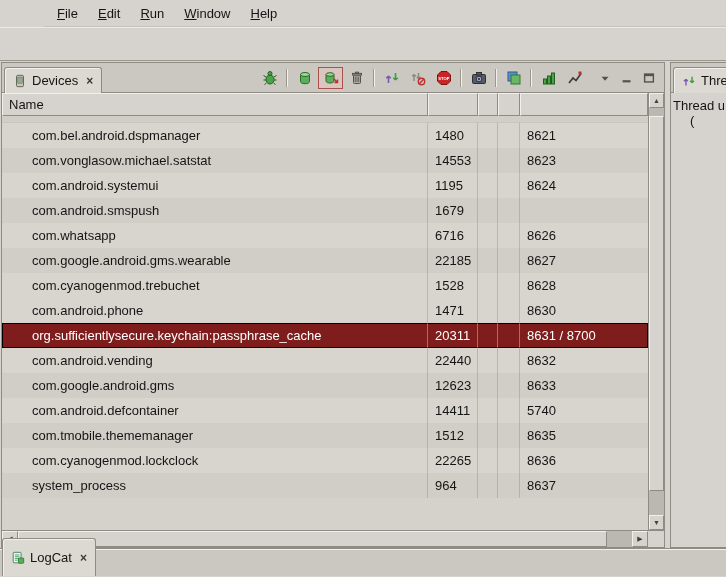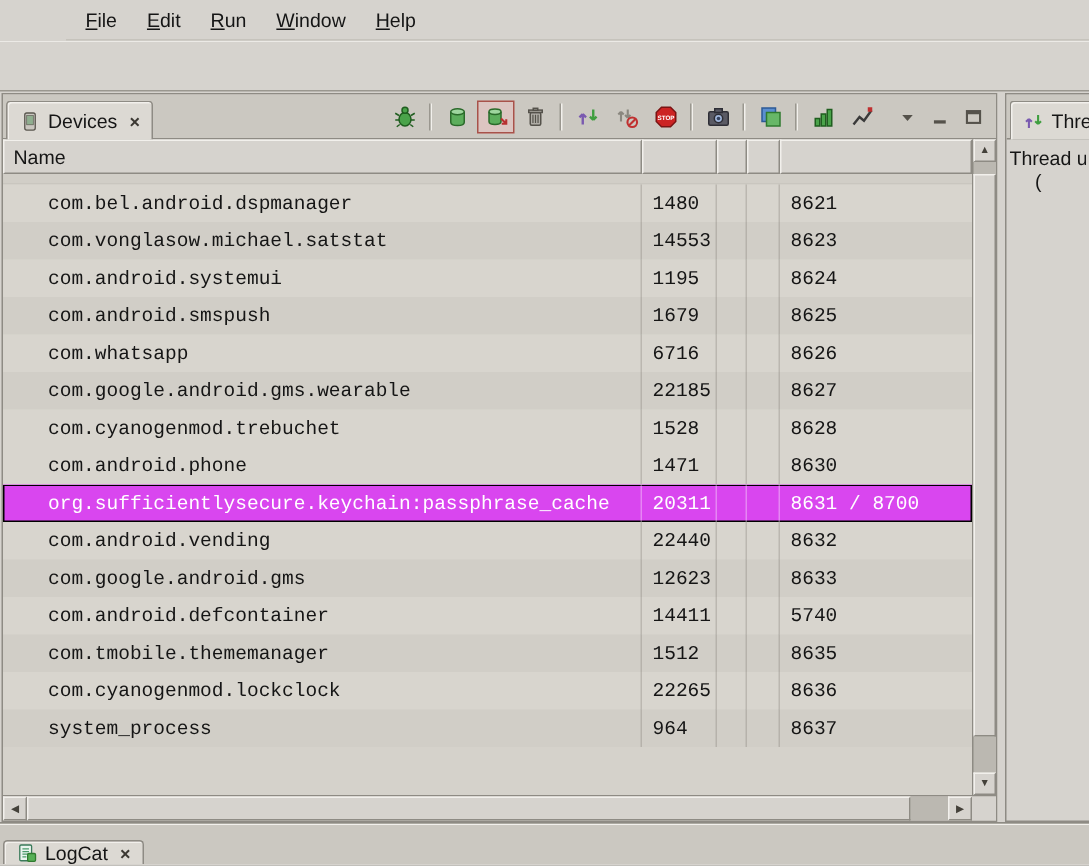--- a/index.html
+++ b/index.html
@@ -44,21 +44,21 @@
           background:transparent; border:none; padding:0; cursor:default; }
 
   
   .table-wrap { display:flex; flex:1; min-height:0; }
   .table-left { flex:1; display:flex; flex-direction:column; min-width:0; }
   .thead, .trow { display:grid; grid-template-columns:426px 50px 20px 22px 1fr; }
   .thead { height:23px; }
   .hcell { background:#d6d3ce; border-top:1px solid #f2f0ec; border-left:1px solid #f2f0ec;
            border-right:1px solid #8e8b84; border-bottom:1px solid #8e8b84;
            display:flex; align-items:center; padding:0 6px; overflow:hidden; }
-  .tbody { flex:1; background:#d5d2cb; overflow:hidden;font-family:Liberation Mono, monospace; }
+  .tbody { flex:1; background:#d5d2cb; overflow:hidden; }
   .sliver { height:7px; background:#d1cec7; border-bottom:1px solid #c9c6bf; }
   .trow { height:25px; align-items:stretch; background:#d8d5ce; }
   .trow.alt { background:#d1cec7; }
   .trow .cell { display:flex; align-items:center; border-right:1px solid rgba(110,107,100,.28);
                 overflow:hidden; white-space:nowrap; }
   .cell.name { padding-left:30px; }
   .cell.pid, .cell.port { padding-left:7px; }
   .cell.port { border-right:none; }
   .trow.selected { box-shadow: inset 0 0 0 1px #000; }
   .trow.selected .cell { border-right-color:rgba(255,255,255,.35); }
@@ -83,21 +83,21 @@
 
   
   .threads-body { padding:5px 2px; }
   .threads-line { white-space:nowrap; overflow:hidden; }
   .threads-line.l2 { padding-left:17px; }
 
   
   .bottom-bar { height:28px; border-top:1px solid #8e8b84; background:#cbc8c1;
                 display:flex; align-items:flex-end; padding:0 2px;
                 box-shadow: inset 0 1px 0 #f2f0ec; }
-  .bottom-bar .tab { height:16px; top:0; border-radius:3px 3px 0 0;justify-content:center; }
+  .bottom-bar .tab { height:38px; top:0; border-radius:3px 3px 0 0;justify-content:center; }
 
   svg { display:block; }
 </style>
 </head>
 <body>
 
 <div class="window">
 
   <div class="menubar">
       <span class="menu-item"><u>F</u>ile</span>
@@ -255,21 +255,20 @@
                 <div class="cell pid">1195</div>
                 <div class="cell e1"></div>
                 <div class="cell e2"></div>
                 <div class="cell port">8624</div>
               </div>
               <div class="trow alt">
                 <div class="cell name">com.android.smspush</div>
                 <div class="cell pid">1679</div>
                 <div class="cell e1"></div>
                 <div class="cell e2"></div>
-                <div class="cell port">8625</div>
               </div>
               <div class="trow">
                 <div class="cell name">com.whatsapp</div>
                 <div class="cell pid">6716</div>
                 <div class="cell e1"></div>
                 <div class="cell e2"></div>
                 <div class="cell port">8626</div>
               </div>
               <div class="trow alt">
                 <div class="cell name">com.google.android.gms.wearable</div>
@@ -285,21 +284,21 @@
                 <div class="cell e2"></div>
                 <div class="cell port">8628</div>
               </div>
               <div class="trow">
                 <div class="cell name">com.android.phone</div>
                 <div class="cell pid">1471</div>
                 <div class="cell e1"></div>
                 <div class="cell e2"></div>
                 <div class="cell port">8630</div>
               </div>
-              <div class="trow alt selected" style="background: #d946ef; color: rgb(255, 255, 255);">
+              <div class="trow alt selected" style="background: #7f1d1d; color: rgb(255, 255, 255);">
                 <div class="cell name">org.sufficientlysecure.keychain:passphrase_cache</div>
                 <div class="cell pid">20311</div>
                 <div class="cell e1"></div>
                 <div class="cell e2"></div>
                 <div class="cell port">8631 / 8700</div>
               </div>
               <div class="trow">
                 <div class="cell name">com.android.vending</div>
                 <div class="cell pid">22440</div>
                 <div class="cell e1"></div>

